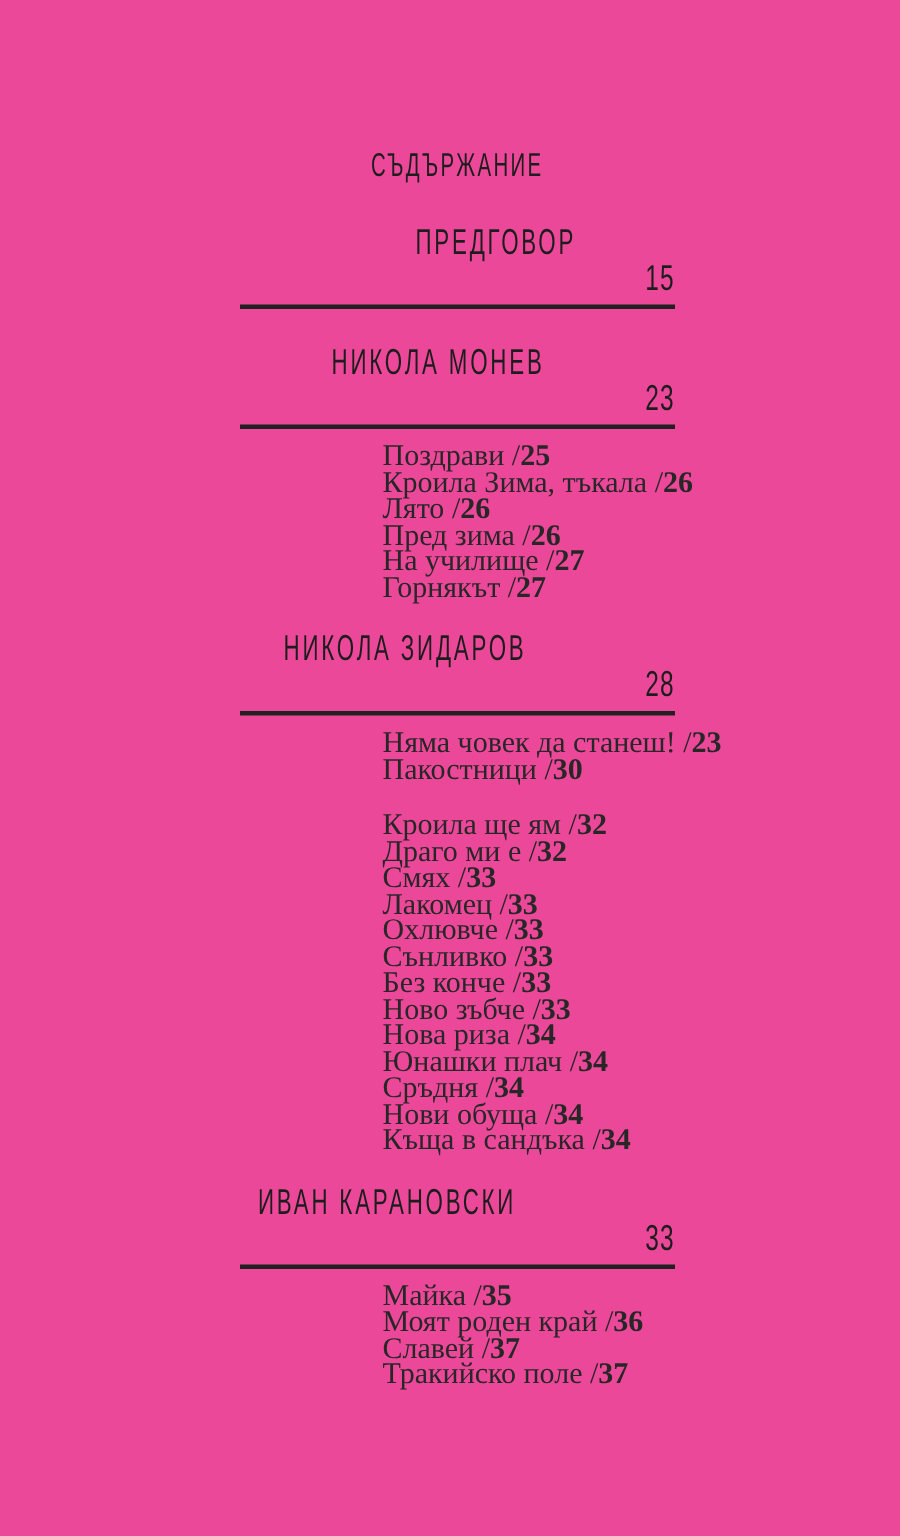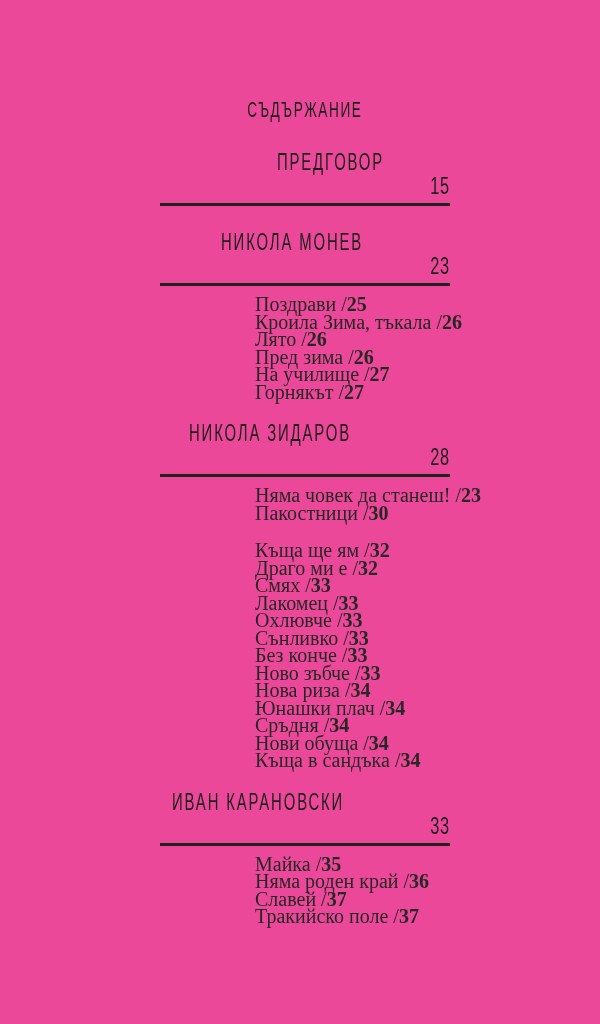--- a/index.html
+++ b/index.html
@@ -125,21 +125,21 @@
     </div>
     <ul class="items">
   <li class="item"><span>Няма човек да станеш!</span> <span class="slash">/</span><span class="item-page">23</span></li>
 
   <li class="item"><span>Пакостници</span> <span class="slash">/</span><span class="item-page">30</span></li>
 </ul>
   </section>
 
   <section class="toc-section">
     <ul class="items">
-  <li class="item"><span>Къща ще ям</span> <span class="slash">/</span><span class="item-page">32</span></li>
+  <li class="item"><span>Кроила ще ям</span> <span class="slash">/</span><span class="item-page">32</span></li>
 
   <li class="item"><span>Драго ми е</span> <span class="slash">/</span><span class="item-page">32</span></li>
 
   <li class="item"><span>Смях</span> <span class="slash">/</span><span class="item-page">33</span></li>
 
   <li class="item"><span>Лакомец</span> <span class="slash">/</span><span class="item-page">33</span></li>
 
   <li class="item"><span>Охлювче</span> <span class="slash">/</span><span class="item-page">33</span></li>
 
   <li class="item"><span>Сънливко</span> <span class="slash">/</span><span class="item-page">33</span></li>
@@ -162,21 +162,21 @@
 
   <section class="toc-section">
     <div class="section-head">
       <span class="display heading">ИВАН КАРАНОВСКИ</span>
       <span class="display pagenum">33</span>
     </div>
     <ul class="items">
   <li class="item"><span>Майка</span> <span class="slash">/</span><span class="item-page">35</span></li>
 
 
-  <li class="item"><span>Няма роден край</span> <span class="slash">/</span><span class="item-page">36</span></li>
+  <li class="item"><span>Моят роден край</span> <span class="slash">/</span><span class="item-page">36</span></li>
 
 
   <li class="item"><span>Славей</span> <span class="slash">/</span><span class="item-page">37</span></li>
 
   <li class="item"><span>Тракийско поле</span> <span class="slash">/</span><span class="item-page">37</span></li>
 </ul>
   </section>
 </div>
   </div>
 </div>

